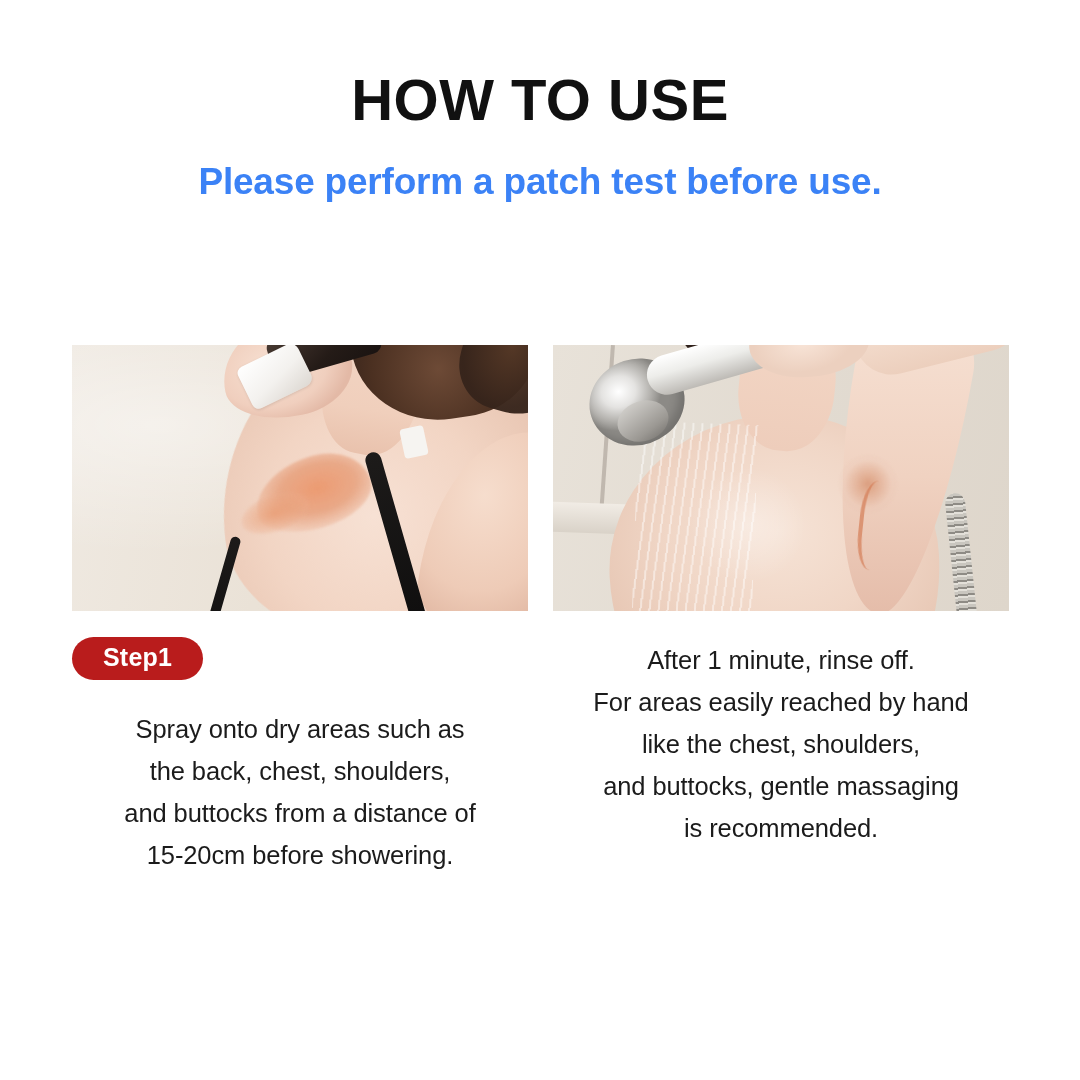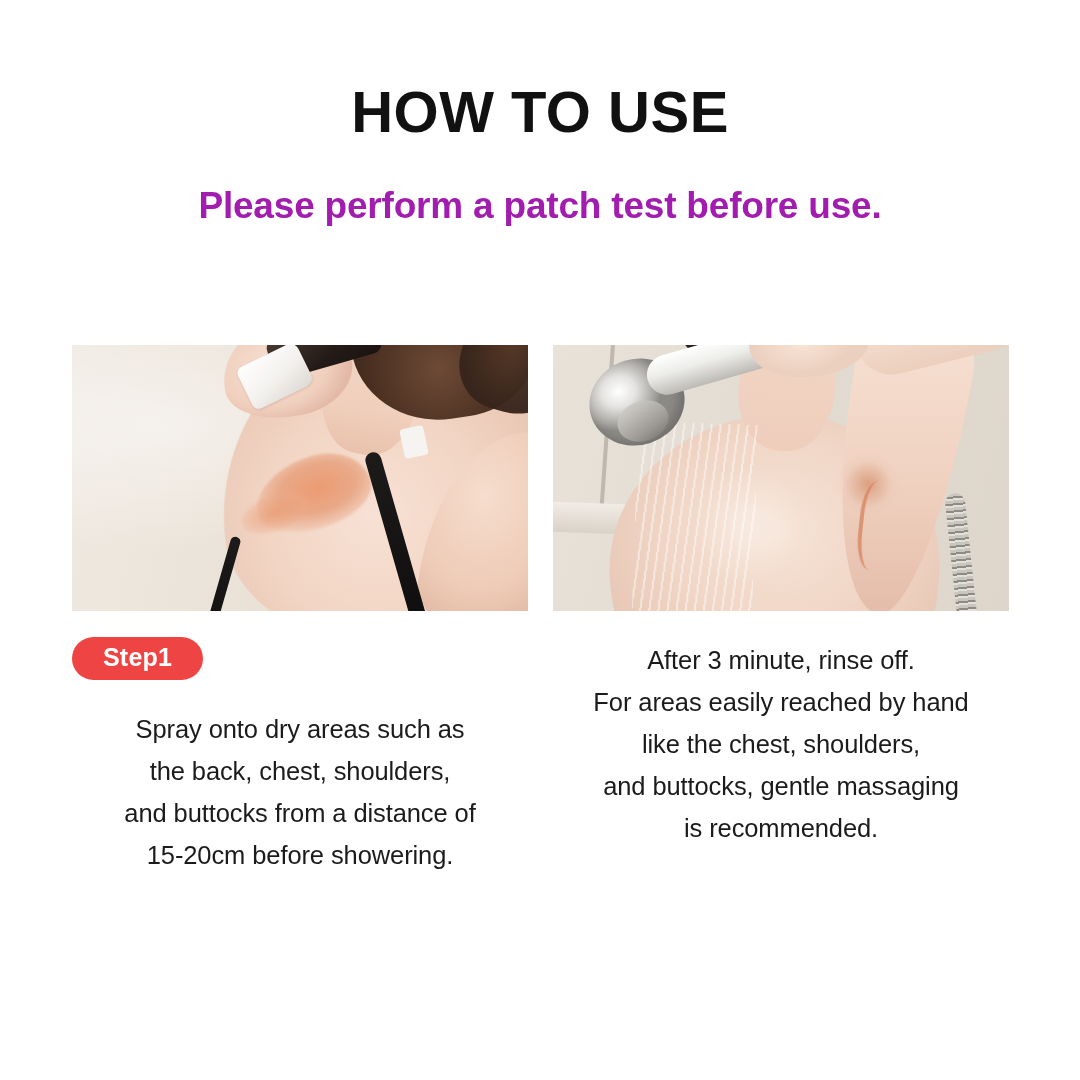--- a/index.html
+++ b/index.html
@@ -25,35 +25,35 @@
 
   
   .header {
     position: absolute;
     left: 0;
     top: 0;
     width: 1080px;
     text-align: center;
   }
   .main-title {
-    margin: 16px;
+    margin: 4px;
     padding-top: 67px;
     font-size: 58px;
     font-weight: 700;
     letter-spacing: 0.5px;
     color: #111111;
     line-height: 1.0;
     font-family: "Liberation Sans", sans-serif;
   }
   .sub-title {
     margin: 0;
     padding-top: 30px;
     font-size: 37px;
     font-weight: 700;
-    color: #a21caf;
+    color: #3b82f6;
     line-height: 1.0;
     letter-spacing: -0.2px;
     font-family: "Liberation Sans", sans-serif;
   }
 
   
   .steps {
     position: absolute;
     left: 72px;
     top: 345px;
@@ -70,21 +70,21 @@
     width: 456px;
     height: 266px;
     overflow: hidden;
     position: relative;
     background: #e9e2d8;
   }
 
   .badge {
     display: inline-block;
     margin-top: 26px;
-    background: #ef4444;
+    background: #b91c1c;
     color: #ffffff;
     font-size: 25px;
     font-weight: 700;
     padding: 8px 31px 10px 31px;
     border-radius: 999px;
     line-height: 1.0;
     letter-spacing: 0.2px;
   }
 
   .desc {
@@ -509,21 +509,21 @@
         <div class="ph2-wet"></div>
         <div class="ph2-water"></div>
         <div class="ph2-head"></div>
         <div class="ph2-headplate"></div>
         <div class="ph2-handle"></div>
         <div class="ph2-forearm"></div>
         <div class="ph2-handhold"></div>
       </div>
 
 
-      <p class="desc">After 3 minute, rinse off.
+      <p class="desc">After 1 minute, rinse off.
 For areas easily reached by hand
 like the chest, shoulders,
 and buttocks, gentle massaging
 is recommended.</p>
     </div>
 
   </div>
 </div>
 
 </body></html>

